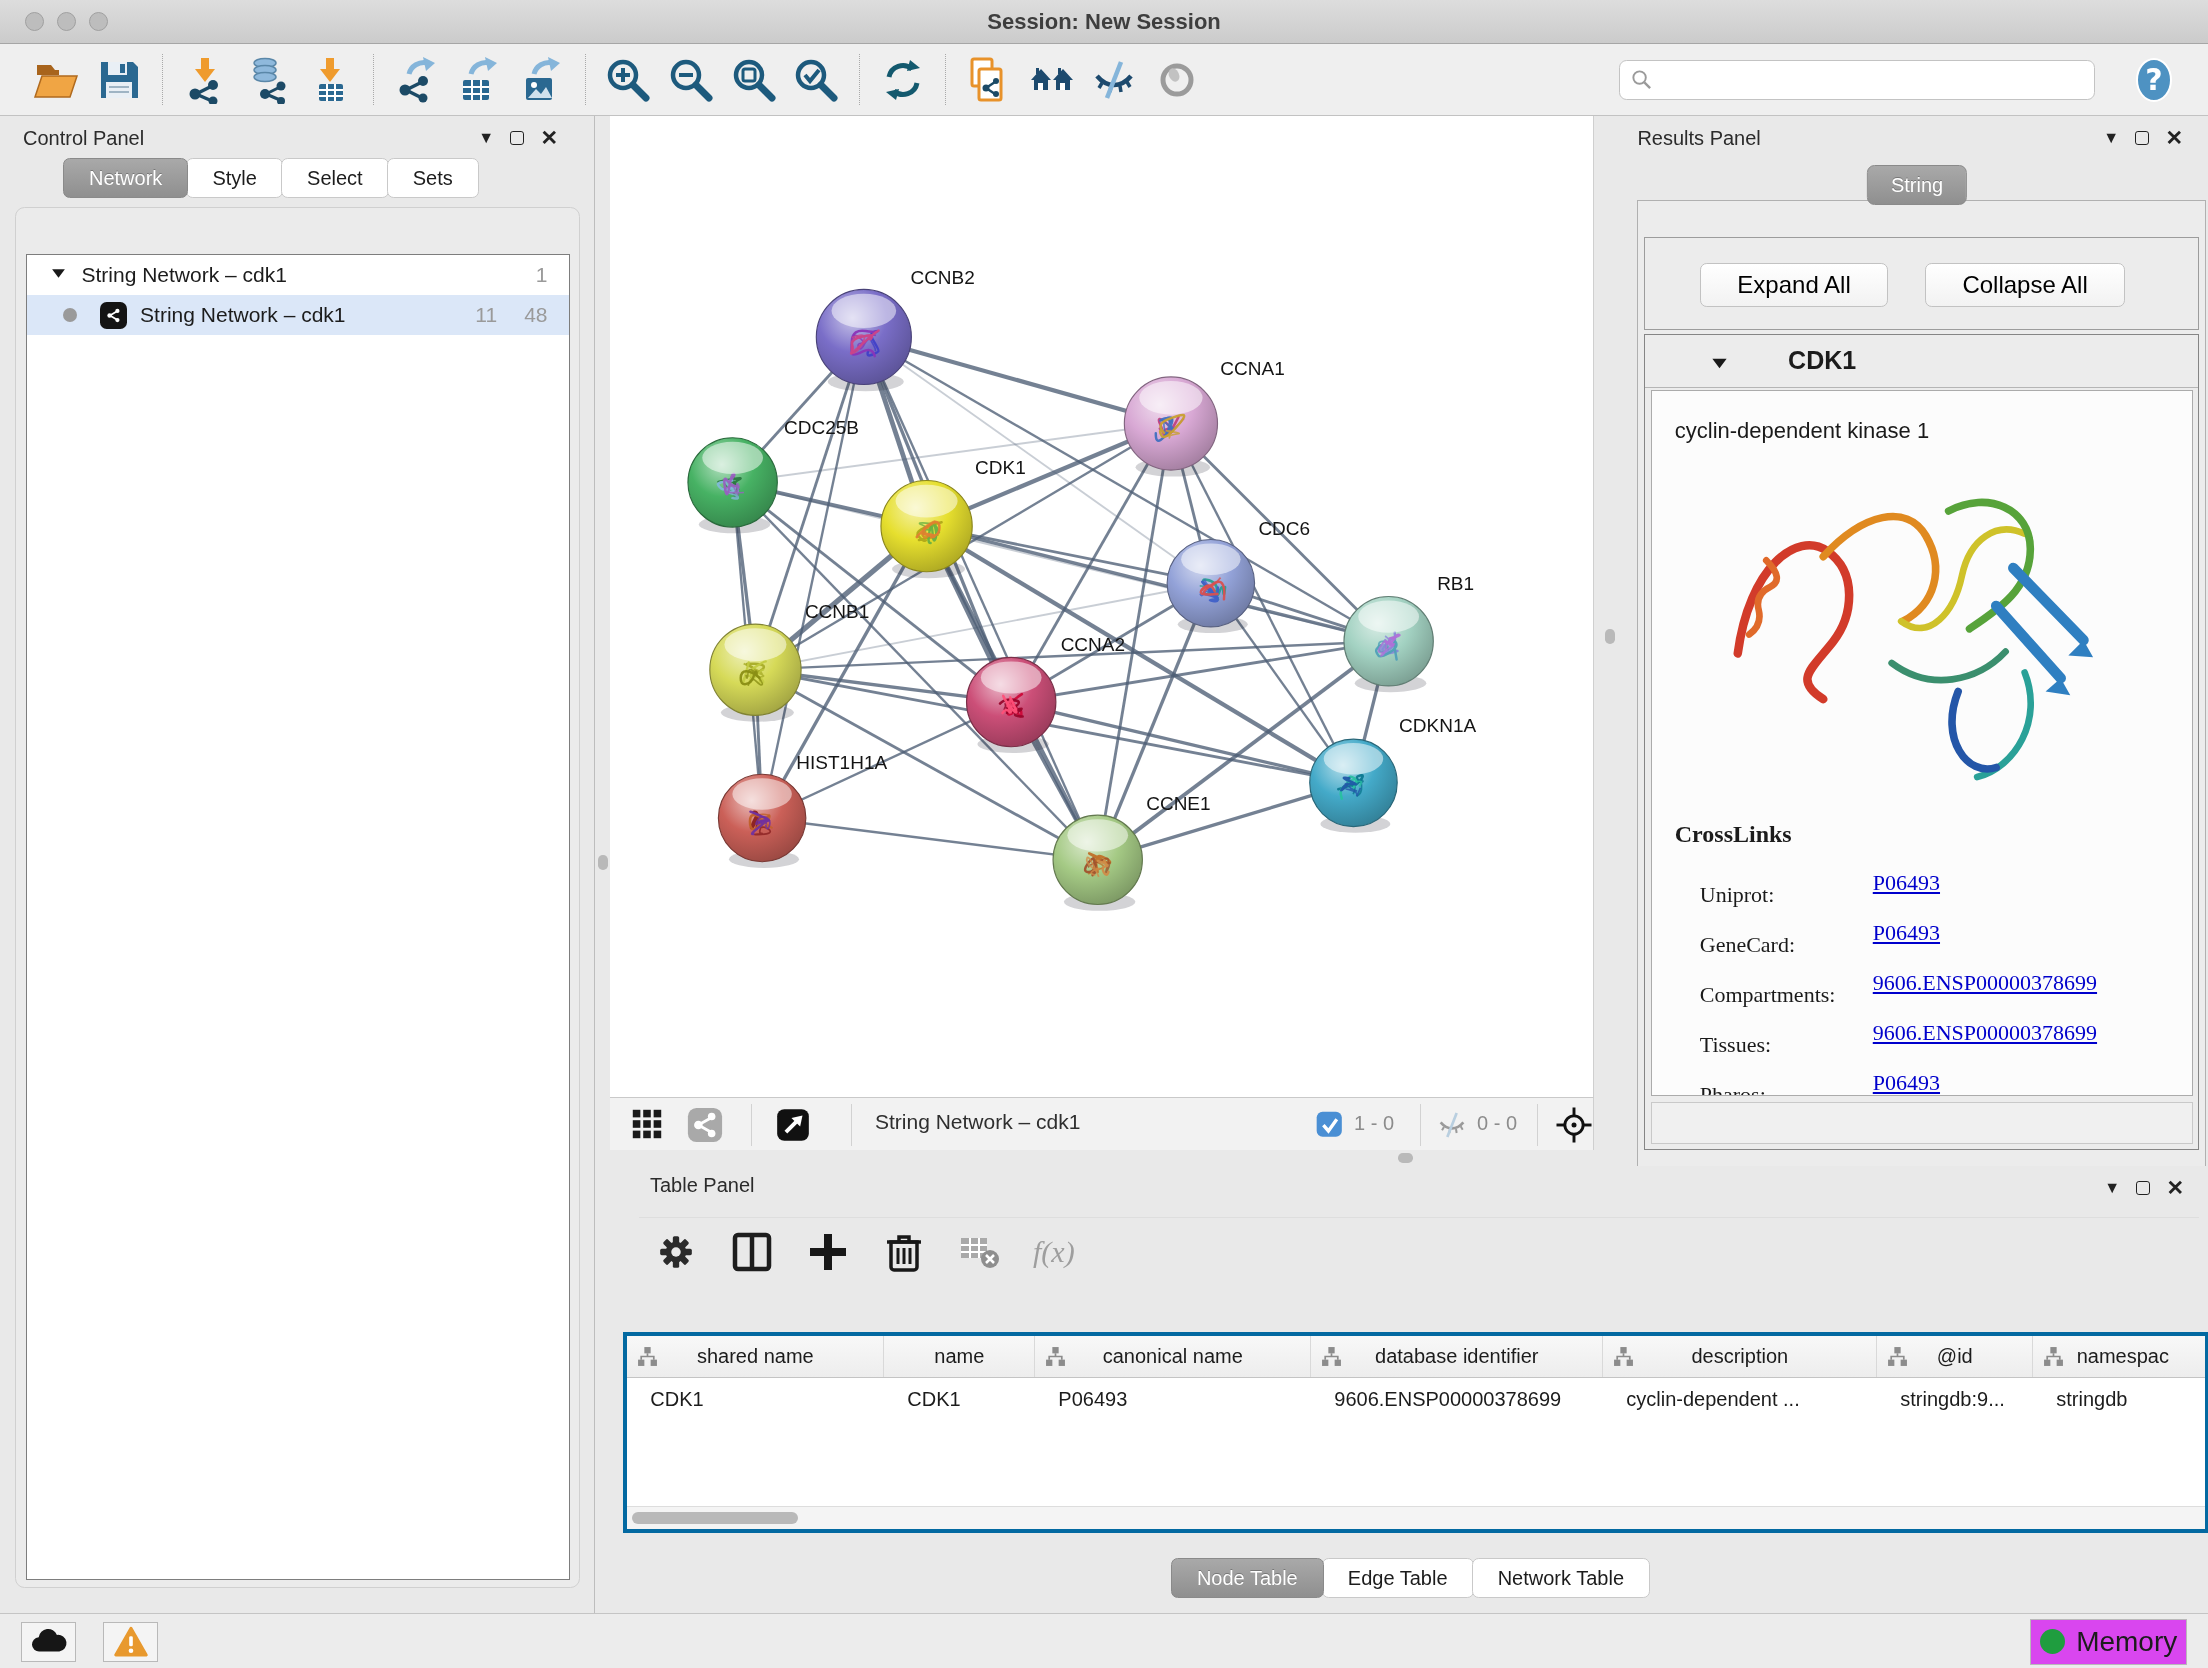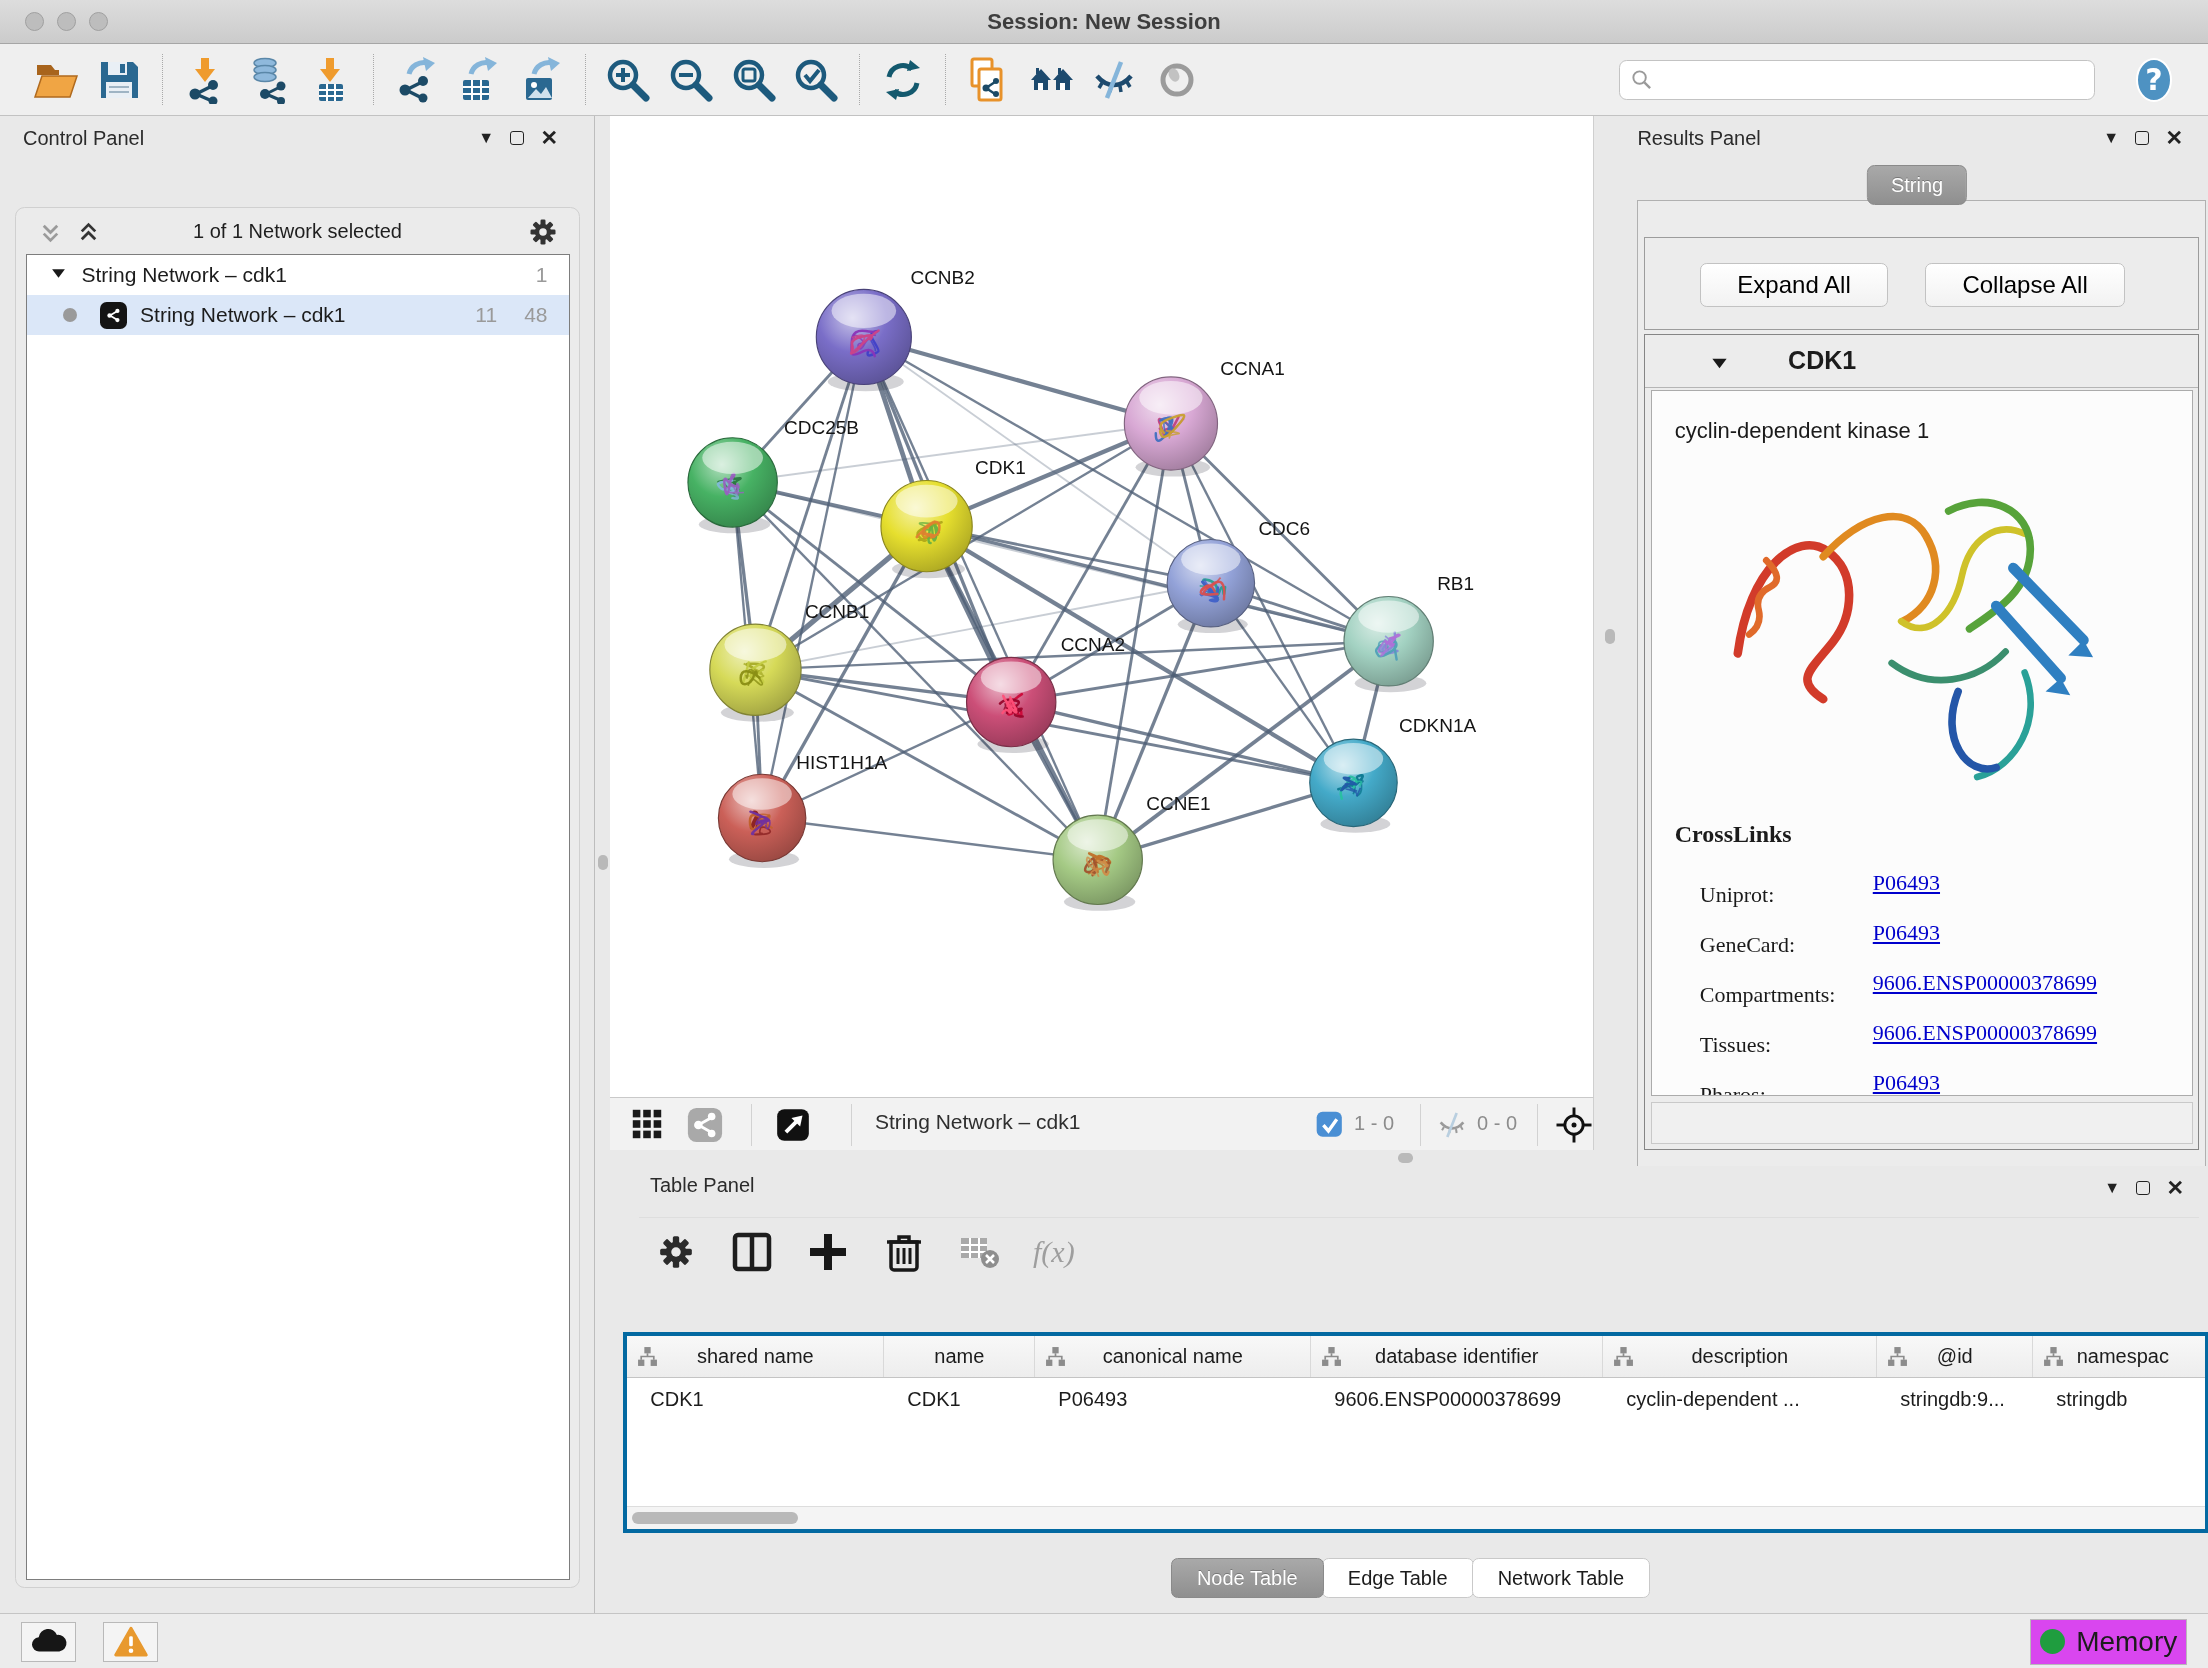--- a/index.html
+++ b/index.html
@@ -335,43 +335,27 @@
       </div>
   </div>
 
   <div class="control-panel">
     <div class="cp-header panel-title">Control Panel</div>
     <div class="win-controls" style="right:36px; top:11.4px">
       <span class="wc">▼</span>
       <span class="wc float"></span>
       <span class="wc close">✕</span>
     </div>
+    <div class="tabs-row" id="cp-tabs">
+        <div class="tab active">Network</div>
+        <div class="tab">Style</div>
+        <div class="tab">Select</div>
+        <div class="tab">Sets</div>
+      </div>
     <div class="cp-box">
-      <div class="sel-row">
-        <span class="chev" style="left:21px">
-          <svg width="27" height="27" viewBox="0 0 24 24">
-              <path d="M6 6l6 6 6-6M6 13l6 6 6-6" fill="none" stroke="#9a9a9a" stroke-width="2.5"></path>
-            </svg></span>
-        <span class="chev" style="left:59px">
-          <svg width="27" height="27" viewBox="0 0 24 24">
-              <path d="M6 18l6-6 6 6M6 11l6-6 6 6" fill="none" stroke="#333333" stroke-width="2.5"></path>
-            </svg></span>
-        <span class="sel-status">1 of 1 Network selected</span>
-        <span class="gear-btn">
-          <svg width="30" height="30" viewBox="0 0 24 24">
-              <g fill="#333333">
-            <rect x="10" y="2" width="4" height="20" rx="1"></rect>
-                <rect x="2" y="10" width="20" height="4" rx="1"></rect>
-            <rect x="10" y="2" width="4" height="20" rx="1" transform="rotate(45 12 12)"></rect>
-            <rect x="10" y="2" width="4" height="20" rx="1" transform="rotate(-45 12 12)"></rect>
-            <circle cx="12" cy="12" r="6.5"></circle>
-              </g>
-              <circle cx="12" cy="12" r="3" fill="#ebebeb"></circle>
-            </svg></span>
-      </div>
       <div class="net-list">
         <div class="tree-row">
           <span style="margin-left:23px; margin-right:15px">
             <svg width="17" height="17" viewBox="0 0 16 16">
                 <path d="M2 4h12L8 12z" fill="#1a1a1a"></path>
               </svg></span>
           <span>String Network – cdk1</span>
           <span class="tree-count" style="margin-left:auto; margin-right:21px">1</span>
         </div>
         <div class="tree-row selected">

